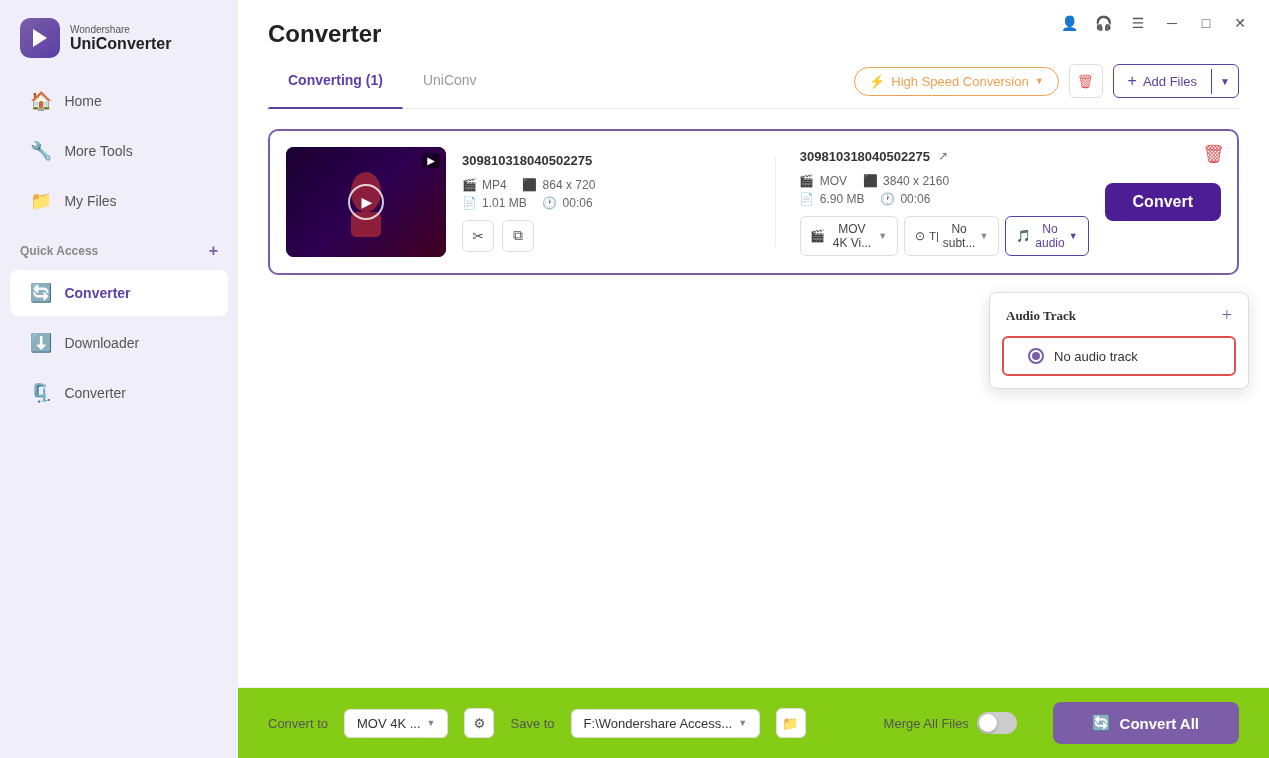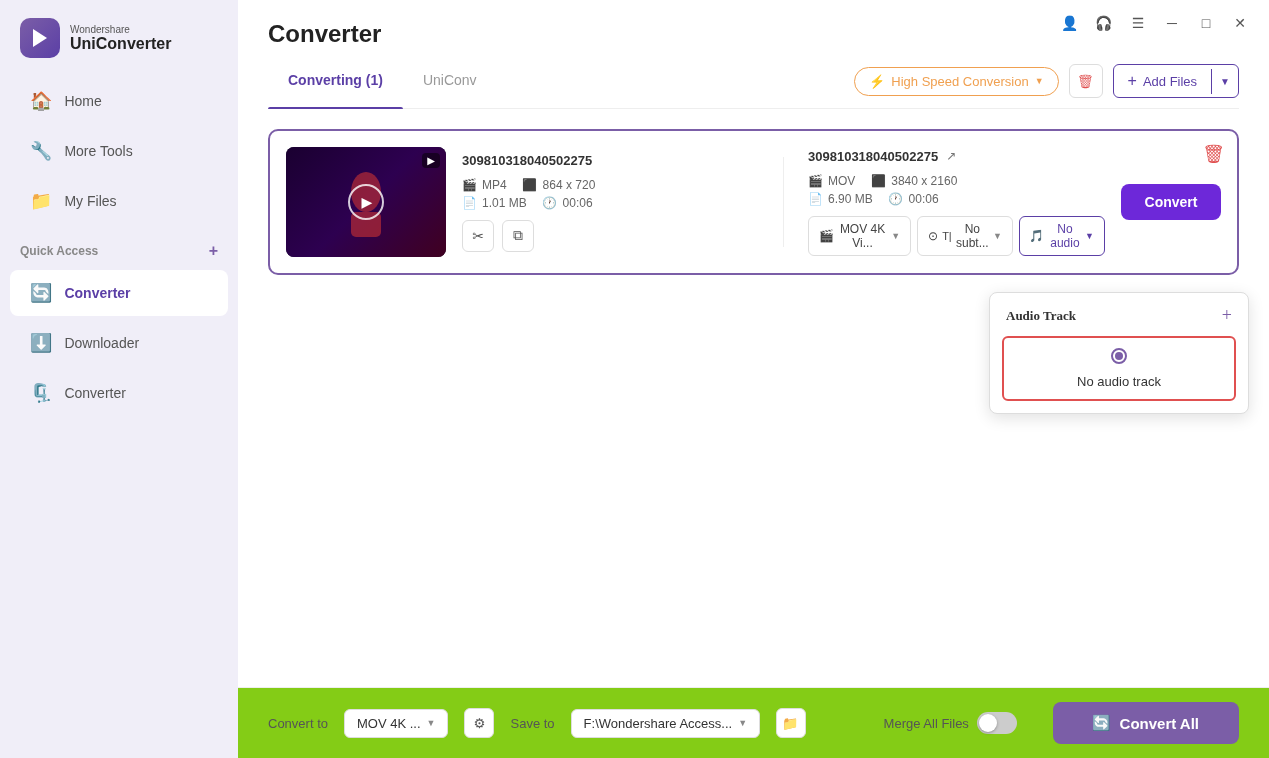--- a/index.html
+++ b/index.html
@@ -317,26 +317,26 @@
       border: 1px solid #ddd;
       border-radius: 6px;
       background: white;
       font-size: 12px;
       color: #444;
       cursor: pointer;
     }
     .output-ctrl-btn .chevron { font-size: 9px; color: #888; }
 
     .convert-btn {
-      background: #6d28d9;
+      background: #4c1d95;
       color: white;
       border: none;
       border-radius: 8px;
-      padding: 10px 20px;
-      font-size: 14px;
+      padding: 10px 28px;
+      font-size: 16px;
       font-weight: 600;
       cursor: pointer;
       min-width: 100px;
     }
 
     .delete-file-btn {
       position: absolute;
       top: 12px;
       right: 12px;
       color: #e05050;
@@ -373,21 +373,20 @@
       display: flex;
       align-items: center;
       gap: 10px;
       padding: 10px 24px;
       border: 2px solid #e05050;
       margin: 0 12px 12px;
       border-radius: 6px;
       font-size: 13px;
       color: #333;
       cursor: pointer;
-      flex-direction: column;
     }
     .radio-selected {
       width: 16px;
       height: 16px;
       border-radius: 50%;
       border: 2px solid #7b5ea7;
       display: flex;
       align-items: center;
       justify-content: center;
     }

